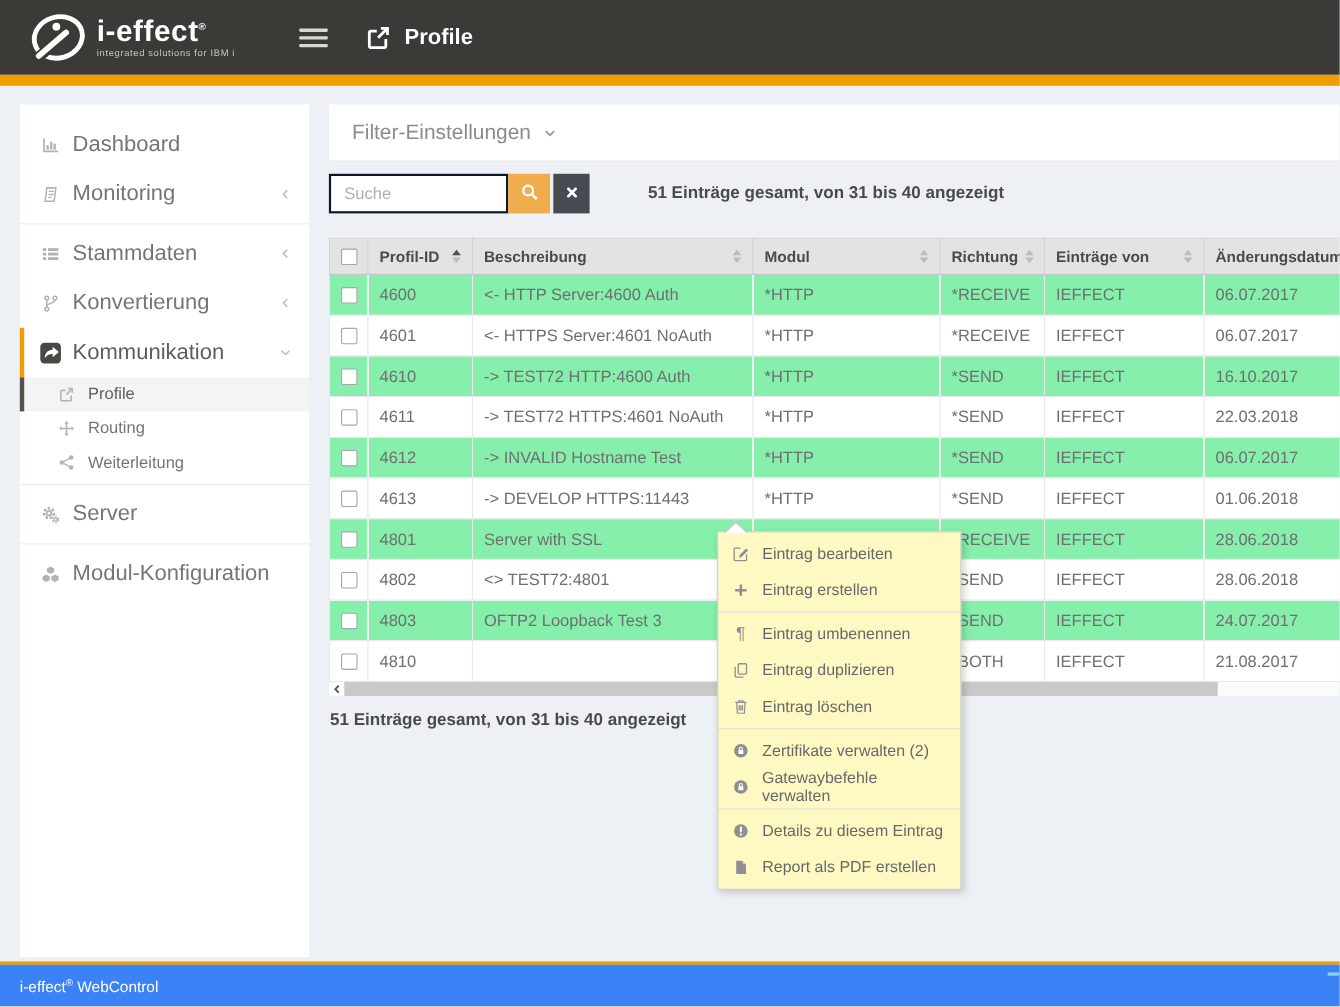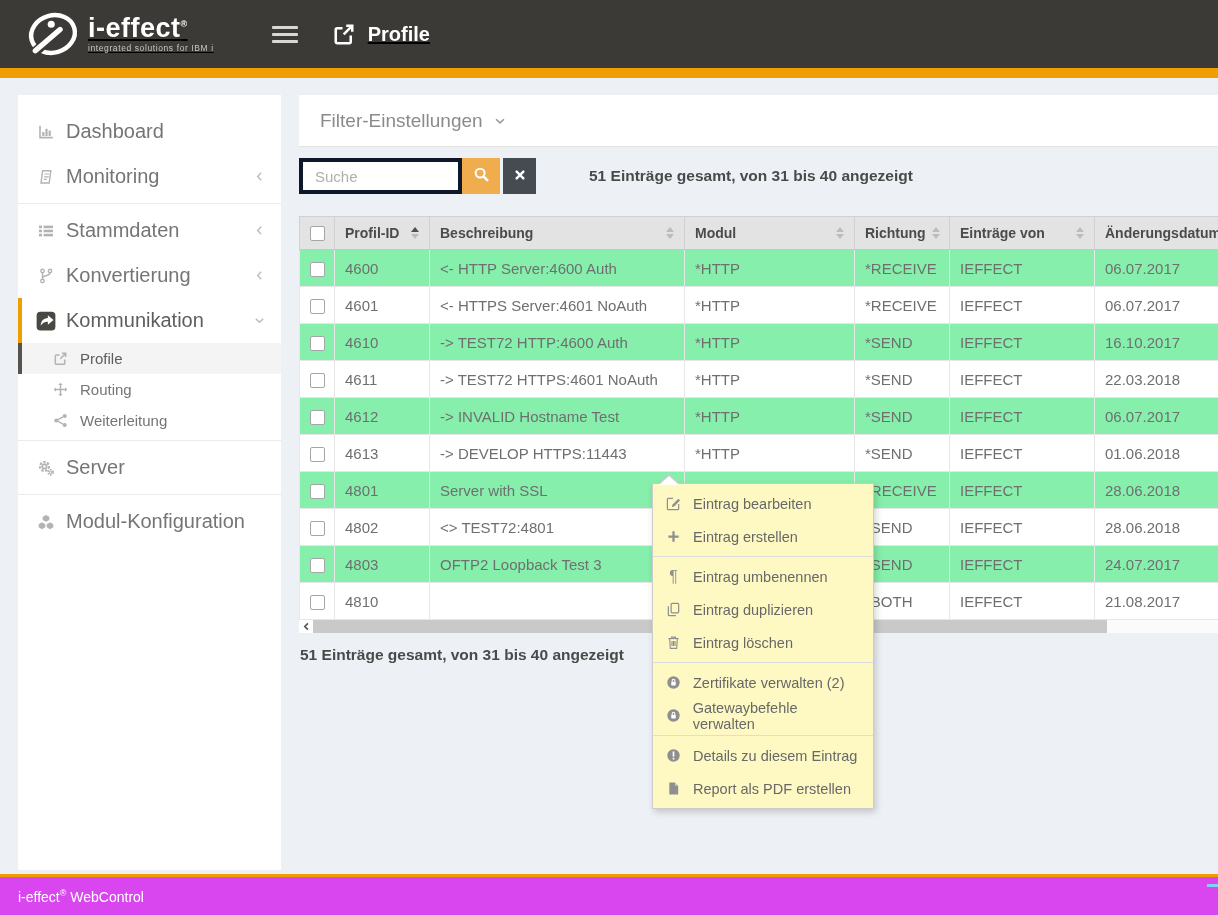--- a/index.html
+++ b/index.html
@@ -4,21 +4,21 @@
 <style>
   * { box-sizing: border-box; margin: 0; padding: 0; }
   html,body { width:1218px; height:915px; }
   body {
     position: relative;
     background:#edf0f4;
     font-family:"Liberation Sans", sans-serif;
     overflow:hidden;
   }
   
-  .header { position:absolute; top:0; left:0; width:1218px; height:68px; background:#3c3a36; display:flex; align-items:center;text-decoration:underline; }
+  .header { position:absolute; top:0; left:0; width:1218px; height:68px; background:#3c3a36; display:flex; align-items:center; }
   .logo { display:flex; align-items:center; margin-left:26px; cursor:pointer; }
   .logo-text { color:#fff; margin-left:8px; line-height:1; }
   .logo-brand { font-size:27px; font-weight:bold; letter-spacing:0.5px; }
   .logo-brand sup { font-size:9px; vertical-align:super; }
   .logo-tagline { font-size:8.5px; color:#c9c6c0; letter-spacing:0.6px; margin-top:2px; }
   .hamburger { margin-left:58px; width:26px; cursor:pointer; }
   .hamburger i { display:block; height:3px; background:#d9d7d3; margin:4px 0; border-radius:1px; }
   .page-title-wrap { display:flex; align-items:center; margin-left:34px; color:#fff; }
   .pt-icon { width:24px; height:24px; display:flex; color:#fff; }
   .pt-icon svg { width:24px; height:24px; }
@@ -41,21 +41,21 @@
   .side-divider { border-top:1px solid #ebebeb; margin:4px 0; }
 
   
   .filter-bar { position:absolute; left:299px; top:95px; width:919px; height:52px; background:#fff; border-bottom:1px solid #e3e3e3; display:flex; align-items:center; padding-left:21px; cursor:pointer; }
   .filter-title { font-size:19px; color:#8b8b8b; }
   .filter-chev { margin-left:10px; color:#9a9a9a; display:flex; }
   .filter-chev svg { width:14px; height:14px; }
 
   
   .search-row { position:absolute; left:299px; top:158px; width:919px; height:36px; display:flex; align-items:stretch; }
-  .search-input { width:163px; height:36px; border:4px solid #0f172a; padding:0 12px; font-size:15px; color:#555; font-family:"Liberation Sans",sans-serif; outline:none; }
+  .search-input { width:163px; height:36px; border:2px solid #0f172a; padding:0 12px; font-size:15px; color:#555; font-family:"Liberation Sans",sans-serif; outline:none; }
   .search-input::placeholder { color:#aeaeae; }
   .btn-search { width:38px; height:36px; background:#f0ad4e; border:none; display:flex; align-items:center; justify-content:center; cursor:pointer; }
   .btn-search svg { width:17px; height:17px; }
   .btn-clear { width:33px; height:36px; background:#454b50; border:none; margin-left:3px; display:flex; align-items:center; justify-content:center; cursor:pointer; }
   .btn-clear svg { width:12px; height:12px; }
   .count-top { margin-left:53px; align-self:center; font-size:15.5px; font-weight:bold; color:#4a4a4a; }
 
   
   .table-wrap { position:absolute; left:299px; top:216px; width:919px; overflow:hidden; }
   table { width:960px; border-collapse:collapse; table-layout:fixed; background:#fff; }
@@ -85,21 +85,21 @@
   .context-menu { position:absolute; left:652px; top:483px; width:222px; background:#fef9c3; border:1px solid #ccc; box-shadow:2px 3px 7px rgba(0,0,0,0.18); padding:3px 0; z-index:20; }
   .menu-caret { position:absolute; top:-10px; left:5px; width:0; height:0; border-left:11px solid transparent; border-right:11px solid transparent; border-bottom:10px solid #ccc; }
   .menu-caret::after { content:""; position:absolute; left:-10px; top:1.5px; border-left:10px solid transparent; border-right:10px solid transparent; border-bottom:9px solid #fff; }
   .menu-item { height:33px; display:flex; align-items:center; padding:0 12px; font-size:14.5px; color:#686868; cursor:pointer; }
   .menu-item .mi-icon { width:17px; margin-right:11px; color:#8f8f8f; display:flex; align-items:center; justify-content:center; font-size:16px; line-height:1; }
   .menu-item .mi-icon svg { width:15px; height:15px; }
   .menu-sep { border-top:1px solid #ddd; margin:3px 0; }
 
   
   .footer-accent { position:absolute; left:0; bottom:38px; width:1218px; height:3px; background:#f09d00; }
-  .footer { position:absolute; left:0; bottom:0; width:1218px; height:38px; background:#d946ef; display:flex; align-items:center; padding-left:18px; color:#fff; font-size:14px; }
+  .footer { position:absolute; left:0; bottom:0; width:1218px; height:38px; background:#3b82f6; display:flex; align-items:center; padding-left:18px; color:#fff; font-size:14px; }
   .footer sup { font-size:9px; }
   .footer-notch { position:absolute; right:0; top:7px; width:11px; height:3px; background:#7fd3f2; }
 </style>
 </head>
 <body>
 
 <div class="header">
   <div class="logo">
     <svg width="54" height="46" viewBox="0 0 60 52">
       <ellipse cx="30" cy="26" rx="25" ry="21" fill="none" stroke="#ffffff" stroke-width="5" transform="rotate(-16 30 26)"></ellipse>

